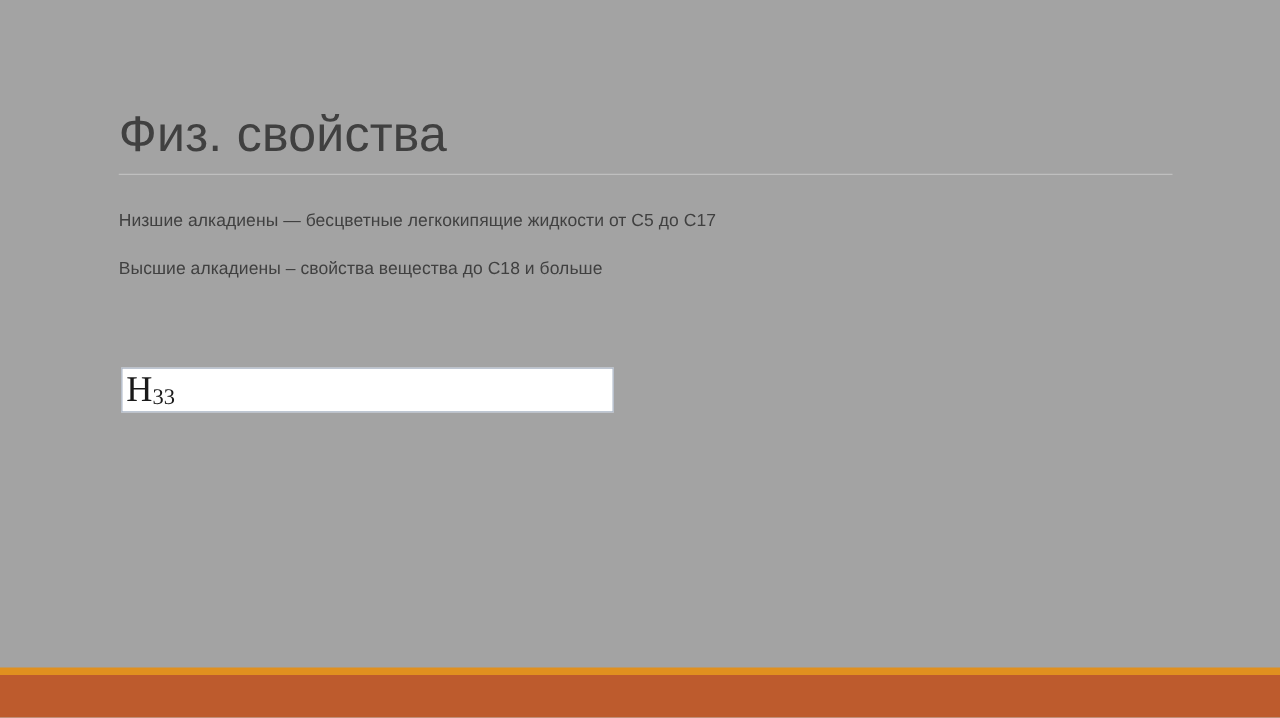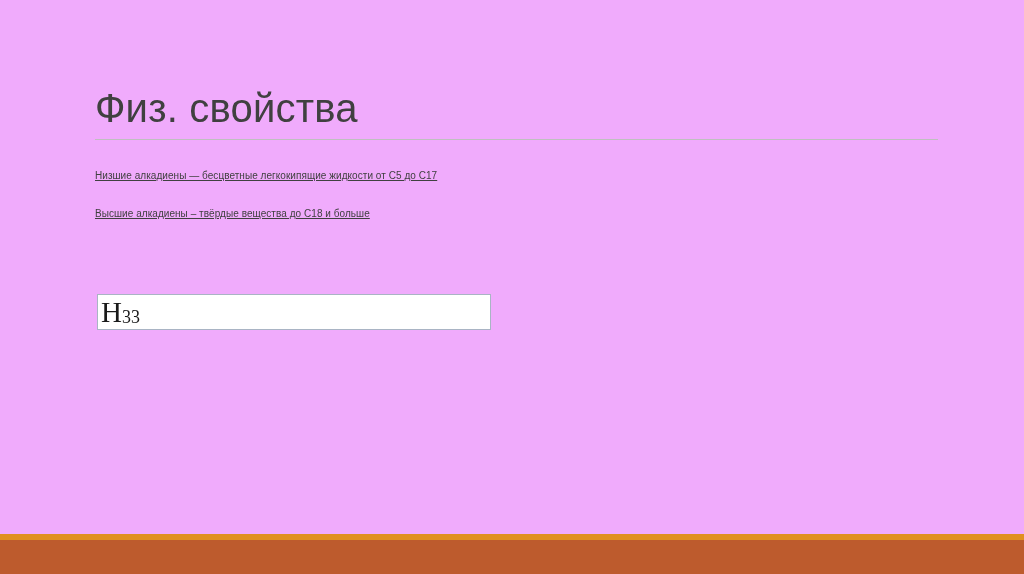--- a/index.html
+++ b/index.html
@@ -15,21 +15,21 @@
     font-family: "Liberation Sans", sans-serif;
     -webkit-font-smoothing: antialiased;
   }
 
   .slide {
     position: absolute;
     left: 0;
     top: 0;
     width: 1024px;
     height: 574px;
-    background: #f0abfc;
+    background: #a3a3a3;
   }
 
   
   .slide-title {
     position: absolute;
     left: 95px;
     top: 84px;
     width: 845px;
     font-size: 40px;
     line-height: 48px;
@@ -50,26 +50,25 @@
 
   
   .body-block {
     position: absolute;
     left: 95px;
     top: 157px;
     width: 850px;
   }
 
   .body-line {
-    font-size: 10px;
+    font-size: 14px;
     line-height: 38px;
     color: #404040;
     white-space: nowrap;
     letter-spacing: 0.05px;
-    text-decoration: underline;
   }
 
   
   .formula-box {
     position: absolute;
     left: 97px;
     top: 294px;
     width: 394px;
     height: 36px;
     box-sizing: border-box;
@@ -122,21 +121,21 @@
 <body>
 
 <div class="slide">
 
   <div class="slide-title">Физ. свойства</div>
 
   <div class="title-rule"></div>
 
   <div class="body-block">
     <div class="body-line">Низшие алкадиены — бесцветные легкокипящие жидкости от С5 до С17</div>
-    <div class="body-line">Высшие алкадиены – твёрдые вещества до С18 и больше</div>
+    <div class="body-line">Высшие алкадиены – свойства вещества до С18 и больше</div>
   </div>
 
   <div class="formula-box">
     <div class="formula-text">
       <span>H</span>
         <sub>3</sub>
         <sub>3</sub>
     </div>
   </div>
 

